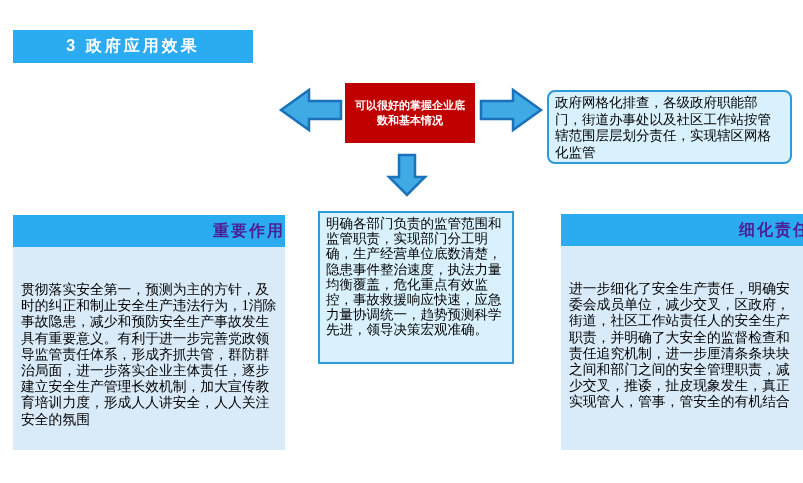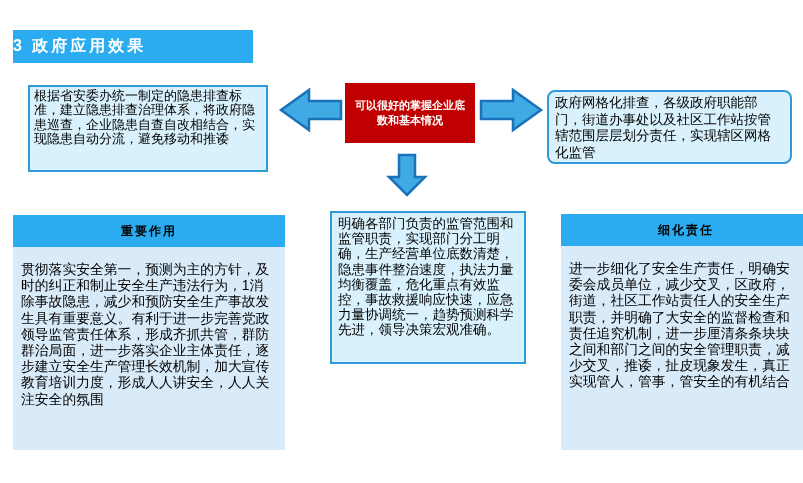--- a/index.html
+++ b/index.html
@@ -18,20 +18,21 @@
     position: absolute;
     left: 13px; top: 30px;
     width: 240px; height: 33px;
     background: #2BACF0;
     color: #ffffff;
     font-weight: bold;
     font-size: 16px;
     letter-spacing: 3px;
     display: flex;
     align-items: center;
+    justify-content: center;
   }
 
   .cbox {
     position: absolute;
     background: #D8F1FC;
     border: 2px solid #2E9AD7;
     color: #000;
     text-align: left;
   }
   .box-top-left {
@@ -41,21 +42,21 @@
     padding: 2px 4px;
   }
   .box-top-right {
     left: 547px; top: 90px;
     width: 245px; height: 74px;
     font-size: 13.5px; line-height: 16.5px;
     padding: 3px 6px;
     border-radius: 8px;
   }
   .box-middle {
-    left: 330px; top: 211px;
+    left: 318px; top: 211px;
     width: 196px; height: 153px;
     font-size: 13.5px; line-height: 15.2px;
     padding: 3px 6px;
   }
   .box-center-red {
     position: absolute;
     left: 345px; top: 83px;
     width: 130px; height: 60px;
     background: #C00000;
     color: #ffffff;
@@ -66,34 +67,35 @@
     display: flex;
     align-items: center;
     justify-content: center;
     padding: 0 7px;
   }
 
   .panel { position: absolute; }
   .panel-header {
     height: 32px;
     background: #2BACF0;
-    color: #000000;
+    color: #4c1d95;
     font-weight: bold;
-    font-size: 12px;
+    font-size: 16px;
     letter-spacing: 2px;
     display: flex;
     align-items: center;
-    justify-content: center;
+    justify-content: flex-end;
   }
   .panel-body {
     background: #D9EAF9;
     color: #000;
     font-size: 13.8px;
     line-height: 16.2px;
-    padding: 15px 8px 0 8px;
+    padding: 35px 8px 0 8px;
+    font-family: Liberation Serif, serif;
   }
   .panel-left { left: 13px; top: 215px; width: 272px; }
   .panel-left .panel-body { height: 203px; }
   .panel-right { left: 545px; top: 214px; width: 250px; margin-left: 16px; }
   .panel-right .panel-body { height: 204px; }
 
   .arrow { position: absolute; }
   .arrow polygon {
     fill: #3FAAE4;
     stroke: #1B72BA;
@@ -106,23 +108,20 @@
 </style>
 </head>
 <body>
 
 <div class="slide">
 
   <div class="banner">
     <span>3  政府应用效果</span>
   </div>
 
-  <div class="cbox box-top-left">
-    <span>根据省安委办统一制定的隐患排查标准，建立隐患排查治理体系，将政府隐患巡查，企业隐患自查自改相结合，实现隐患自动分流，避免移动和推诿</span>
-  </div>
 
   <div class="box-center-red">
     <span>可以很好的掌握企业底数和基本情况</span>
   </div>
 
   <div class="cbox box-top-right">
     <span>政府网格化排查，各级政府职能部门，街道办事处以及社区工作站按管辖范围层层划分责任，实现辖区网格化监管</span>
   </div>
 
   <svg class="arrow arrow-left" width="66" height="46" viewBox="0 0 66 46">

